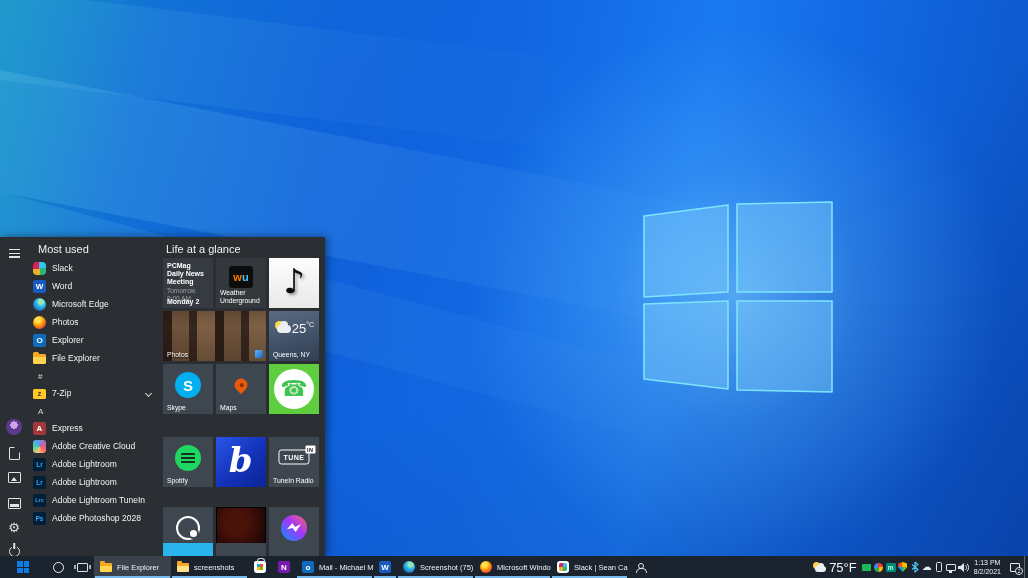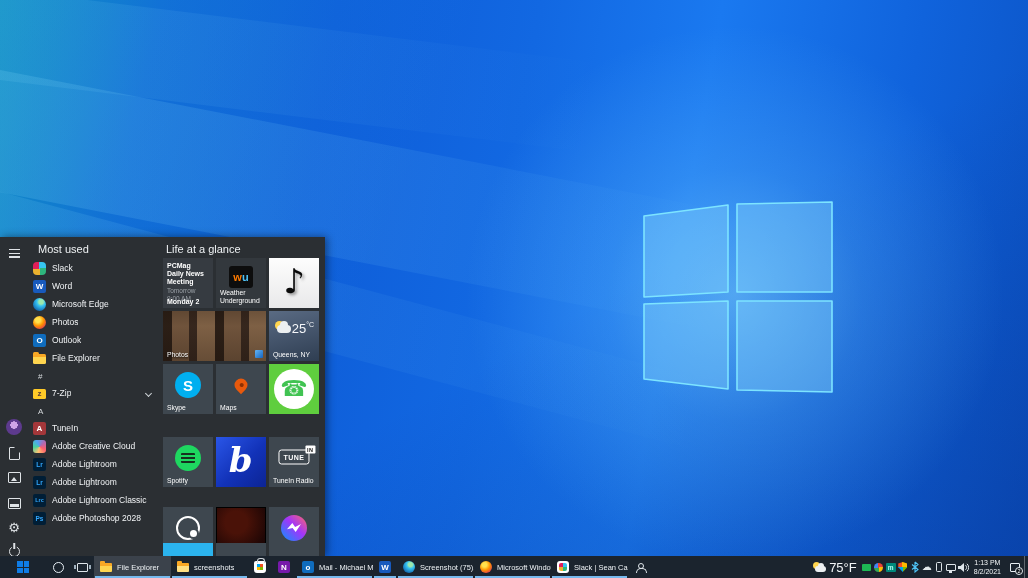--- a/index.html
+++ b/index.html
@@ -268,56 +268,56 @@
     <div class="app-item">
       <span class="ai i-edge"></span>
       <span class="lbl">Microsoft Edge</span>
     </div>
     <div class="app-item">
       <span class="ai i-ffox"></span>
       <span class="lbl">Photos</span>
     </div>
     <div class="app-item">
       <span class="ai i-outlk"></span>
-      <span class="lbl">Outlook</span>
+      <span class="lbl">Explorer</span>
     </div>
     <div class="app-item">
       <span class="ai i-folder"></span>
       <span class="lbl">File Explorer</span>
     </div>
 
     <div class="sec-header">#</div>
 
     <div class="app-item">
       <span class="ai i-7zip"></span>
       <span class="lbl">7-Zip</span>
       <span class="chev"></span>
     </div>
 
     <div class="sec-header">A</div>
 
     <div class="app-item">
       <span class="ai i-access"></span>
-      <span class="lbl">TuneIn</span>
+      <span class="lbl">Express</span>
     </div>
     <div class="app-item">
       <span class="ai i-acc"></span>
       <span class="lbl">Adobe Creative Cloud</span>
     </div>
     <div class="app-item">
       <span class="ai i-lr"></span>
       <span class="lbl">Adobe Lightroom</span>
     </div>
     <div class="app-item">
       <span class="ai i-lr"></span>
       <span class="lbl">Adobe Lightroom</span>
     </div>
     <div class="app-item">
       <span class="ai i-lrc"></span>
-      <span class="lbl">Adobe Lightroom Classic</span>
+      <span class="lbl">Adobe Lightroom TuneIn</span>
     </div>
     <div class="app-item">
       <span class="ai i-ps"></span>
       <span class="lbl">Adobe Photoshop 2028</span>
     </div>
   </div>
 
   <div class="tiles">
     <div class="list-header" style="padding-left:3px;">Life at a glance</div>
 

